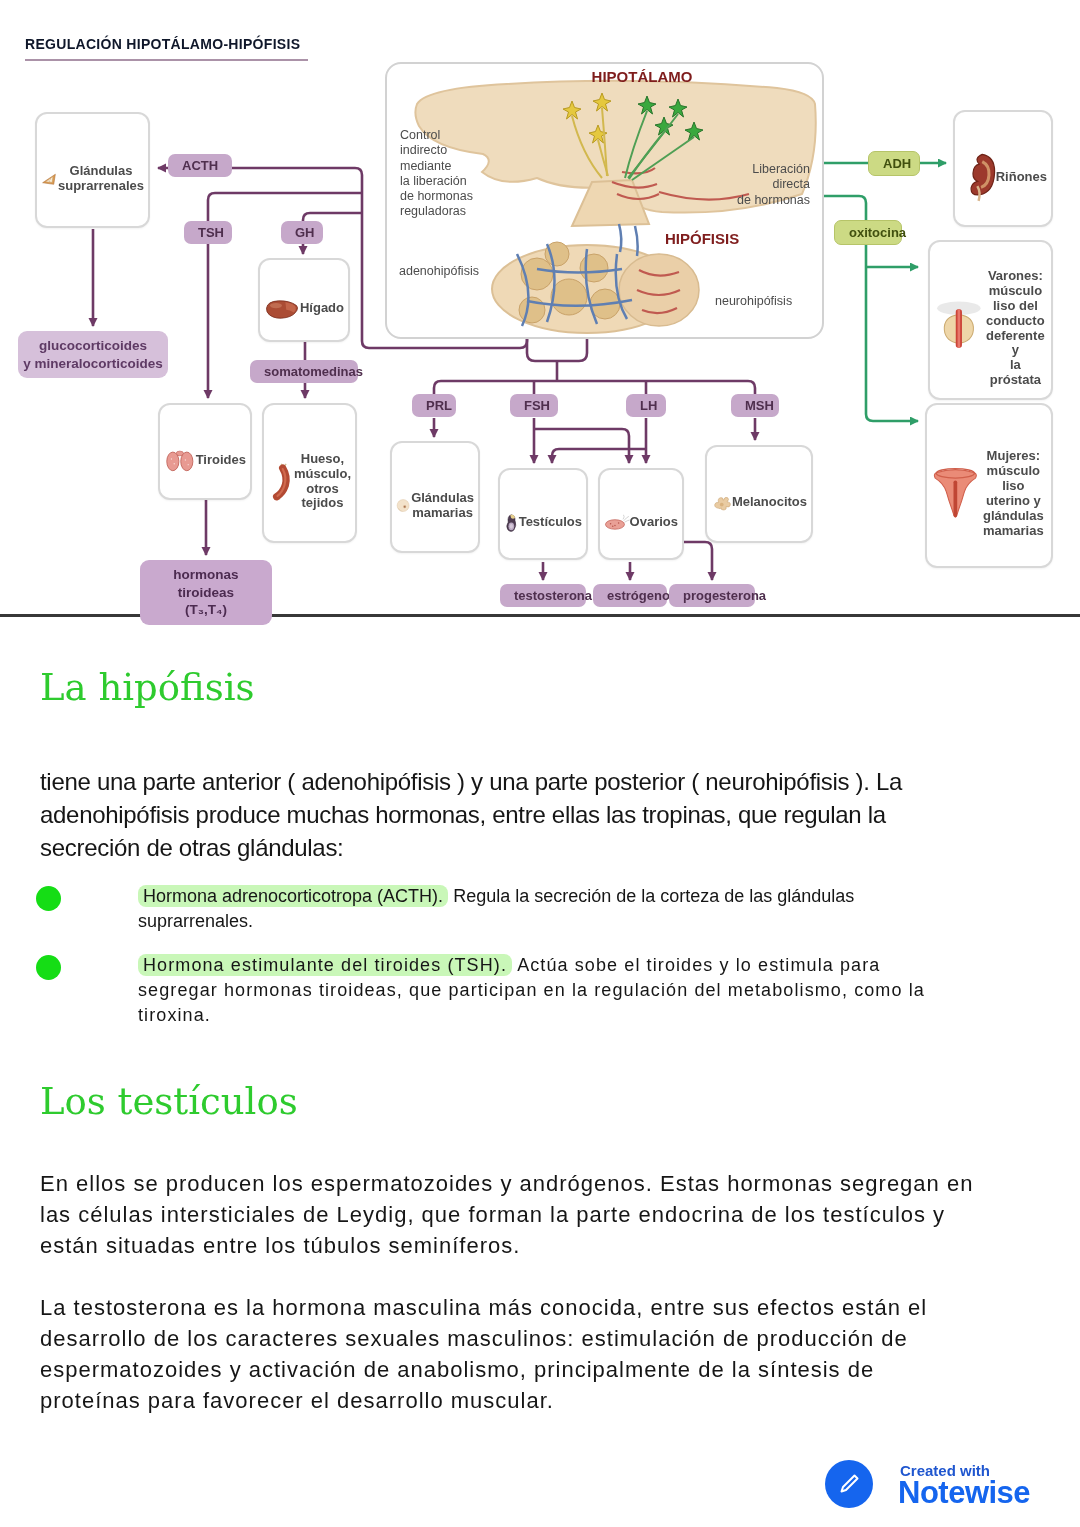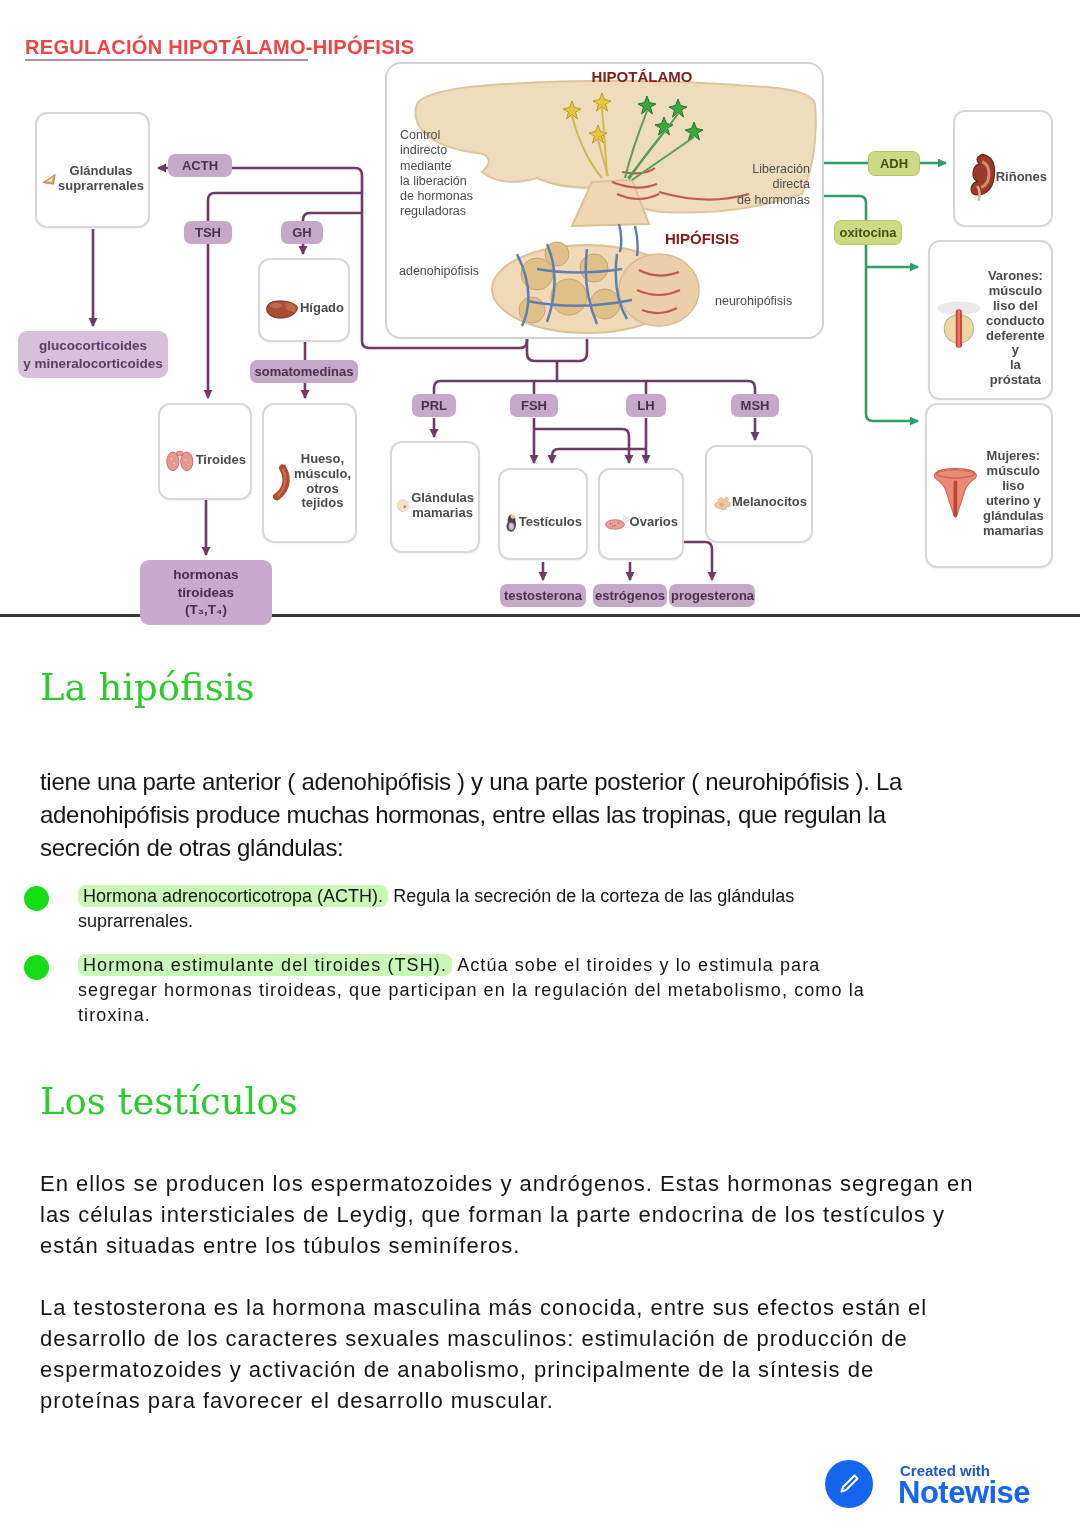--- a/index.html
+++ b/index.html
@@ -1,47 +1,47 @@
 <!DOCTYPE html>
 <html><head>
 <meta charset="utf-8">
 <style>
   html,body{margin:0;padding:0;background:#ffffff;}
   body{width:1080px;height:1527px;position:relative;overflow:hidden;
        font-family:"Liberation Sans",sans-serif;}
   .abs{position:absolute;}
   
-  .doc-title{left:25px;top:36px;font-size:20px;font-weight:bold;color:#ef4444;letter-spacing:.3px;text-align:center;}
+  .doc-title{left:25px;top:36px;font-size:14px;font-weight:bold;color:#0f172a;letter-spacing:.3px;text-align:center;}
   .title-underline{left:25px;top:59px;width:283px;height:2px;background:#ab92a8;}
   .lines-layer{left:0;top:0;width:1080px;height:620px;z-index:1;}
   .main-box{left:385px;top:62px;width:435px;height:273px;background:#fff;border:2px solid #d2d2d2;
             border-radius:16px;z-index:2;}
   .main-box .art{position:absolute;inset:0;width:100%;height:100%;}
   .ill-label{position:absolute;font-size:12.5px;color:#4c4c4c;line-height:1.22;z-index:3;}
   .ill-label.bold{font-weight:bold;font-size:15px;color:#7f1d1d;}
   .pre{white-space:pre-line;}
   
   .organ{background:#fff;border:2px solid #d8d8d8;border-radius:12px;z-index:2;
          display:flex;flex-direction:row;align-items:center;justify-content:flex-end;
          padding:24px 4px 7px 4px;box-sizing:border-box;box-shadow:0 1px 2px rgba(0,0,0,.05);}
   .organ svg{margin:auto;}
   .organ-label{font-size:13px;font-weight:600;color:#4b4b4b;text-align:center;line-height:1.15;white-space:pre-line;}
   
   .pill{z-index:3;font-size:13px;font-weight:bold;text-align:center;border-radius:7px;
-        padding:4px 2px;box-sizing:border-box;}
+        padding:4px 14px;box-sizing:border-box;}
   .pill-purple{background:#c6a8ca;color:#4f2f4e;}
   .pill-green{background:#ccda84;color:#41500f;border:1px solid #b6c468;}
   .box-purple{z-index:3;background:#d6c0da;color:#5e3a64;font-size:13.5px;font-weight:600;
         text-align:center;border-radius:9px;padding:6px 4px;box-sizing:border-box;white-space:pre-line;line-height:1.3;}
   .divider{left:0;top:614px;width:1080px;height:3px;background:#383838;}
   
   .h-green{font-family:"DejaVu Serif",serif;font-size:37px;color:#2ecb2e;font-weight:500;}
   .body-text{color:#161616;}
   .intro{left:40px;top:765px;width:925px;font-size:24px;letter-spacing:-.3px;line-height:33px;}
-  .bullet{left:24px;display:flex;z-index:2;}
+  .bullet{left:36px;display:flex;z-index:2;gap:48px;}
   .bullet-dot{width:25px;height:25px;border-radius:50%;background:#15dd15;flex:0 0 25px;margin-top:2px;}
   .bullet-body{margin-left:29px;width:800px;font-size:18px;line-height:25px;color:#161616;}
   .bullet-body.spaced{letter-spacing:1.1px;}
   .hl{background:#c9f7b8;border-radius:8px;padding:1px 5px;box-decoration-break:clone;-webkit-box-decoration-break:clone;}
   .para{left:40px;width:940px;font-size:22px;letter-spacing:1px;line-height:31px;color:#161616;}
   
   .logo-circle{left:825px;top:1460px;width:48px;height:48px;border-radius:50%;background:#1565ee;z-index:2;
                display:flex;align-items:center;justify-content:center;}
   .created-with{left:900px;top:1462px;font-size:15px;font-weight:bold;color:#1f56cf;}
   .brand{left:898px;top:1475px;font-size:31px;font-weight:800;color:#1565ee;letter-spacing:-.5px;}

